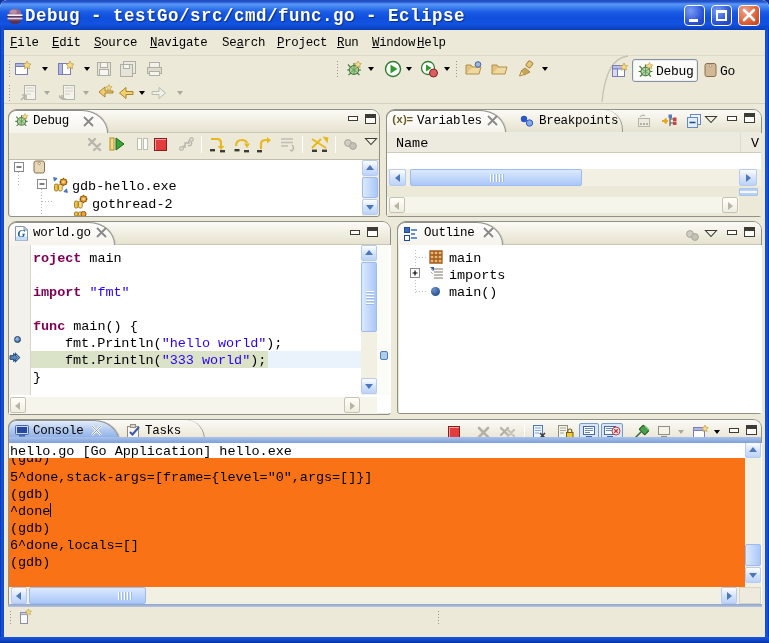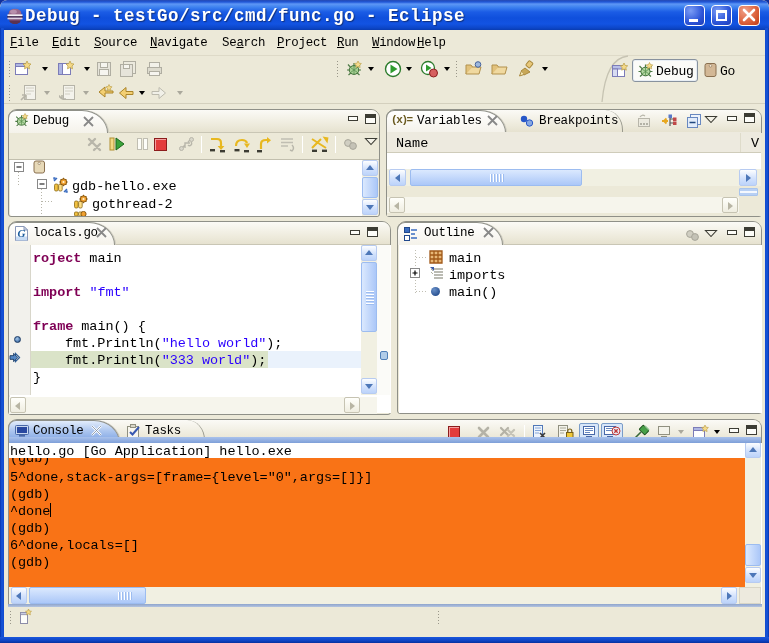--- a/index.html
+++ b/index.html
@@ -406,35 +406,35 @@
  <div class="tabrow" style="height:23px"></div>
  <div class="tabsel" style="width:107px;border-left:1px solid #8f9088;left:-1px;"></div>
  <div class="content" style="left:1px;top:23px;width:381px;height:168px"></div>
 </div>
 <svg class="abs" style="left:15px;top:226px" width="13" height="15" viewBox="0 0 13 15">
  <path d="M0.5 0.5 H9 L12.5 4 V14.5 H0.5 z" fill="#fff" stroke="#8a98b8"></path>
  <path d="M9 0.5 L12.5 4 H9 z" fill="#d8e0ec" stroke="#8a98b8"></path>
  <path d="M1 10.5 h11 v4 h-11z" fill="#c8dcf4"></path>
  <text x="6.5" y="11" font-family="Liberation Serif" font-style="italic" font-weight="bold" font-size="11" fill="#1c5c9c" text-anchor="middle">G</text>
 </svg>
-<div class="t m12" style="left:33px;top:226px">locals.go</div>
+<div class="t m12" style="left:33px;top:226px">world.go</div>
 <svg class="abs" style="left:95px;top:226px" width="13" height="13" viewBox="0 0 13 13">
       <path d="M2 2 L11 11 M11 2 L2 11" stroke="#888" stroke-width="1.8"></path>
     </svg>
 <div class="minbox" style="left:350px;top:230px"></div>
 <div class="maxbox" style="left:367px;top:227px"></div>
 
 <div class="abs" style="left:9px;top:245px;width:22px;height:150px;background:#f2f1ec;border-right:1px solid #d8d6ca"></div>
 
 <div class="abs" style="left:31px;top:351px;width:237px;height:17px;background:#dae3c8"></div>
 <div class="abs" style="left:268px;top:351px;width:93px;height:17px;background:#eaf2fc"></div>
 
 <div class="t m13" style="left:33px;top:250px"><b style="color:#7f0055">roject</b> main</div>
 <div class="t m13" style="left:33px;top:284px"><b style="color:#7f0055">import</b> <span style="color:#2a00ff">"fmt"</span></div>
-<div class="t m13" style="left:33px;top:318px"><b style="color:#7f0055">frame</b> main() {</div>
+<div class="t m13" style="left:33px;top:318px"><b style="color:#7f0055">func</b> main() {</div>
 <div class="t m13" style="left:65px;top:335px">fmt.Println(<span style="color:#2a00ff">"hello world"</span>);</div>
 <div class="t m13" style="left:65px;top:352px">fmt.Println(<span style="color:#2a00ff">"333 world"</span>);</div>
 <div class="t m13" style="left:33px;top:369px">}</div>
 
 <div class="abs" style="left:14px;top:336px;width:7px;height:7px;border-radius:50%;background:radial-gradient(circle at 40% 35%,#a8c8e8,#5c88bc 55%,#24466e);border:1px solid #1a3a64;"></div>
 <svg class="abs" style="left:9px;top:352px" width="13" height="11" viewBox="0 0 14 12">
  <path d="M7 1.5 l4.5 4.5 -4.5 4.5 v-2.5 h-2 v-4 h2 z" fill="none" stroke="#2c5c94" stroke-width="1.2"></path>
  <path d="M1 4 h4 V1.5 L9.5 6 L5 10.5 V8 H1 z" fill="#5588c4" stroke="#1c3c64" stroke-width="1"></path>
 </svg>
 

